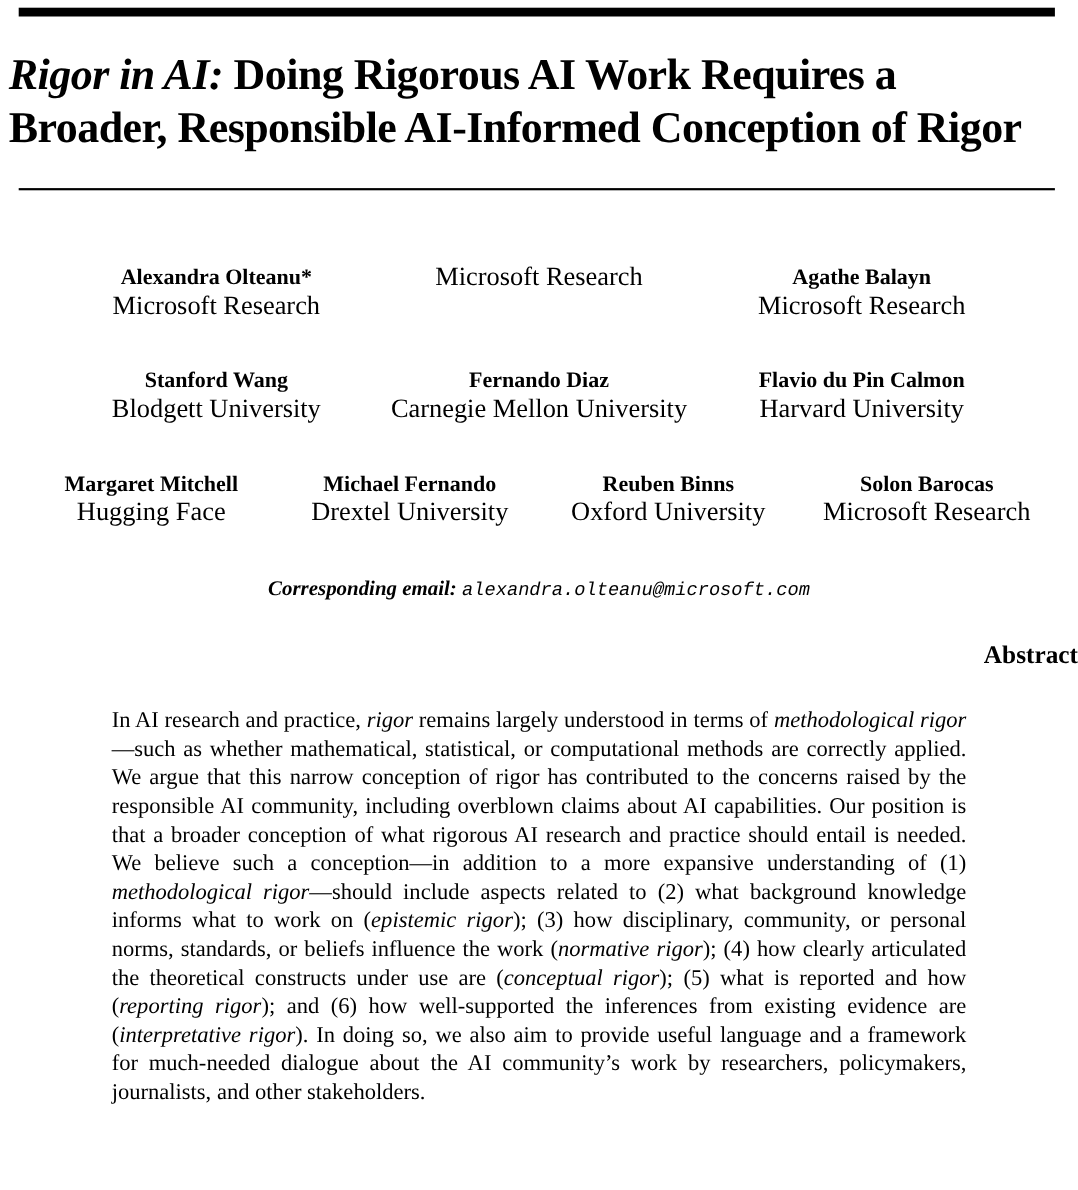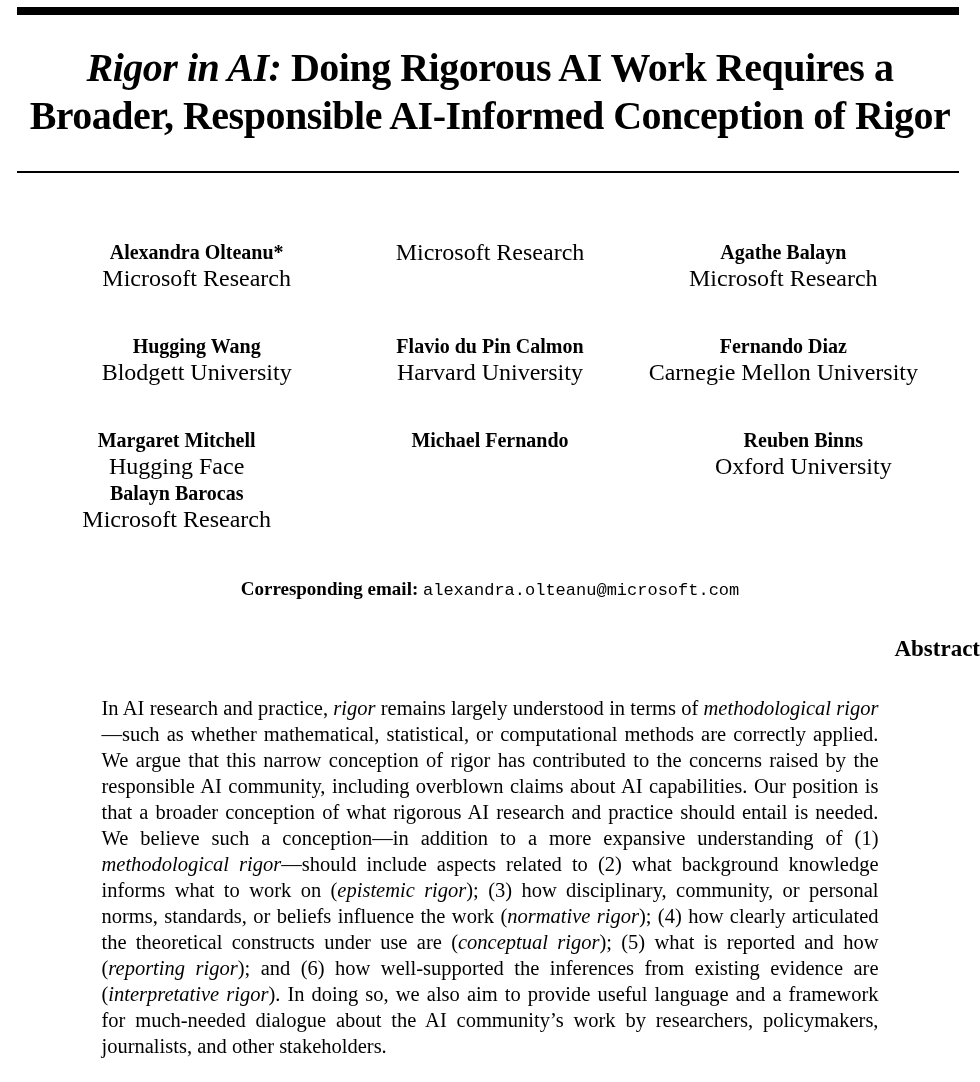--- a/index.html
+++ b/index.html
@@ -16,21 +16,20 @@
     position: relative;
   }
   .top-bar {
     margin: 7px 21px 0 17px;
     height: 8px;
     background: #000000;
   }
   .paper-title {
     margin: 29px auto 0 auto;
     width: 964px;
-    text-align: center;
     font-weight: bold;
     font-size: 40px;
     line-height: 48px;
     letter-spacing: -0.5px;
   }
   .paper-title .t-italic { font-style: italic; }
   .thin-rule {
     margin: 31px 21px 0 17px;
     height: 2px;
     background: #000000;
@@ -42,36 +41,37 @@
     display: grid;
     margin: 14px auto 41px auto;
     text-align: center;
   }
   .author-row.cols-3 {
     width: 880px;
     grid-template-columns: 1fr 1fr 1fr;
   }
   .author-row.cols-4 {
     width: 940px;
-    grid-template-columns: 1fr 1fr 1fr;
+    grid-template-columns: 1fr 1fr 1fr 1fr;
   }
   .author-name {
     font-weight: bold;
     font-size: 20px;
     line-height: 26px;
   }
   .author-affiliation {
     font-size: 24px;
     line-height: 27px;
   }
   .correspondence {
     margin-top: 44px;
     text-align: center;
     font-size: 19px;
     line-height: 24px;
+    font-style: italic;
   }
   .correspondence .corr-label { font-weight: bold; }
   .correspondence .corr-email {
     font-family: "Liberation Mono", "DejaVu Sans Mono", monospace;
     font-size: 17px;
   }
   .abstract-heading {
     margin-top: 33px;
     text-align: right;
     font-weight: bold;
@@ -110,47 +110,48 @@
       <div class="author-affiliation">Microsoft Research</div>
     </div>
     <div class="author-block">
       <div class="author-name">Agathe Balayn</div>
       <div class="author-affiliation">Microsoft Research</div>
     </div>
   </div>
 
   <div class="author-row cols-3">
     <div class="author-block">
-      <div class="author-name">Hugging Wang</div>
+      <div class="author-name">Stanford Wang</div>
       <div class="author-affiliation">Blodgett University</div>
+    </div>
+    <div class="author-block">
+      <div class="author-name">Fernando Diaz</div>
+      <div class="author-affiliation">Carnegie Mellon University</div>
     </div>
     <div class="author-block">
       <div class="author-name">Flavio du Pin Calmon</div>
       <div class="author-affiliation">Harvard University</div>
-    </div>
-    <div class="author-block">
-      <div class="author-name">Fernando Diaz</div>
-      <div class="author-affiliation">Carnegie Mellon University</div>
     </div>
   </div>
 
   <div class="author-row cols-4">
     <div class="author-block">
       <div class="author-name">Margaret Mitchell</div>
       <div class="author-affiliation">Hugging Face</div>
     </div>
     <div class="author-block">
       <div class="author-name">Michael Fernando</div>
+      <div class="author-affiliation">Drextel University</div>
     </div>
     <div class="author-block">
       <div class="author-name">Reuben Binns</div>
       <div class="author-affiliation">Oxford University</div>
     </div>
     <div class="author-block">
-      <div class="author-name">Balayn Barocas</div>
+      <div class="author-name">Solon Barocas</div>
       <div class="author-affiliation">Microsoft Research</div>
     </div>
   </div>
 
 </div>
 
 <div class="correspondence">
   <span class="corr-label">Corresponding email:</span>
   <span class="corr-email">alexandra.olteanu@microsoft.com</span>
 </div>

